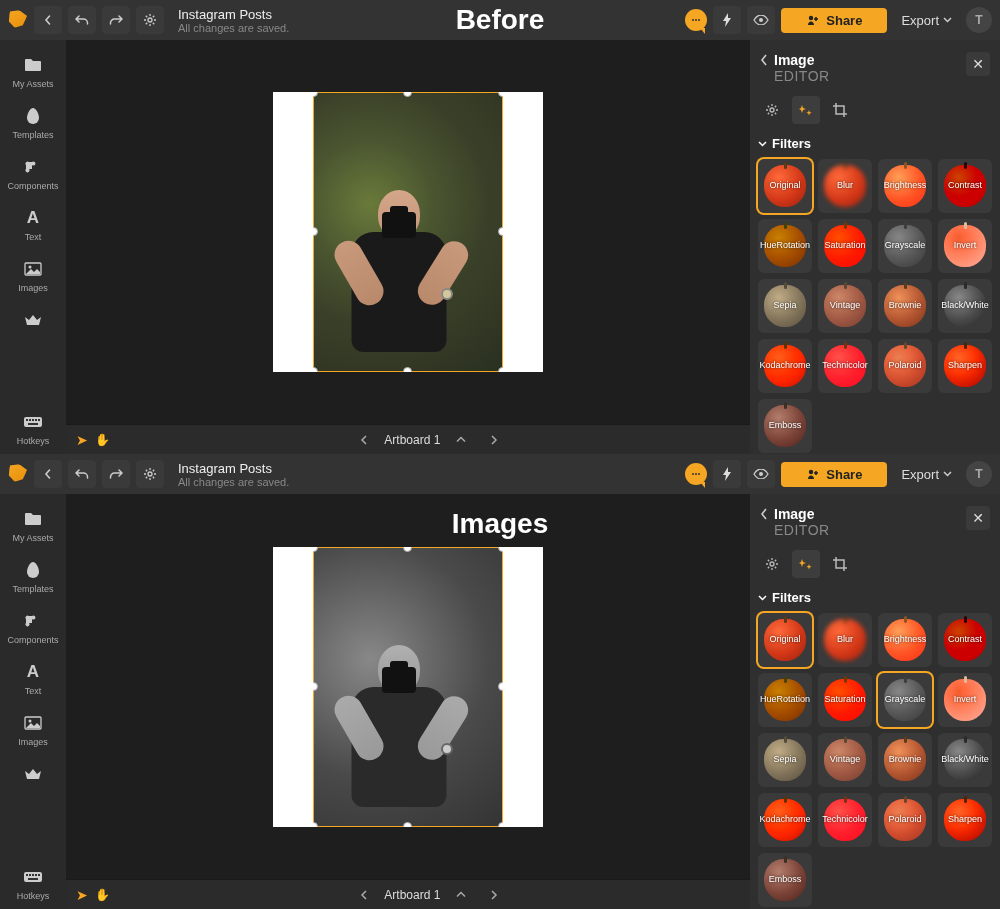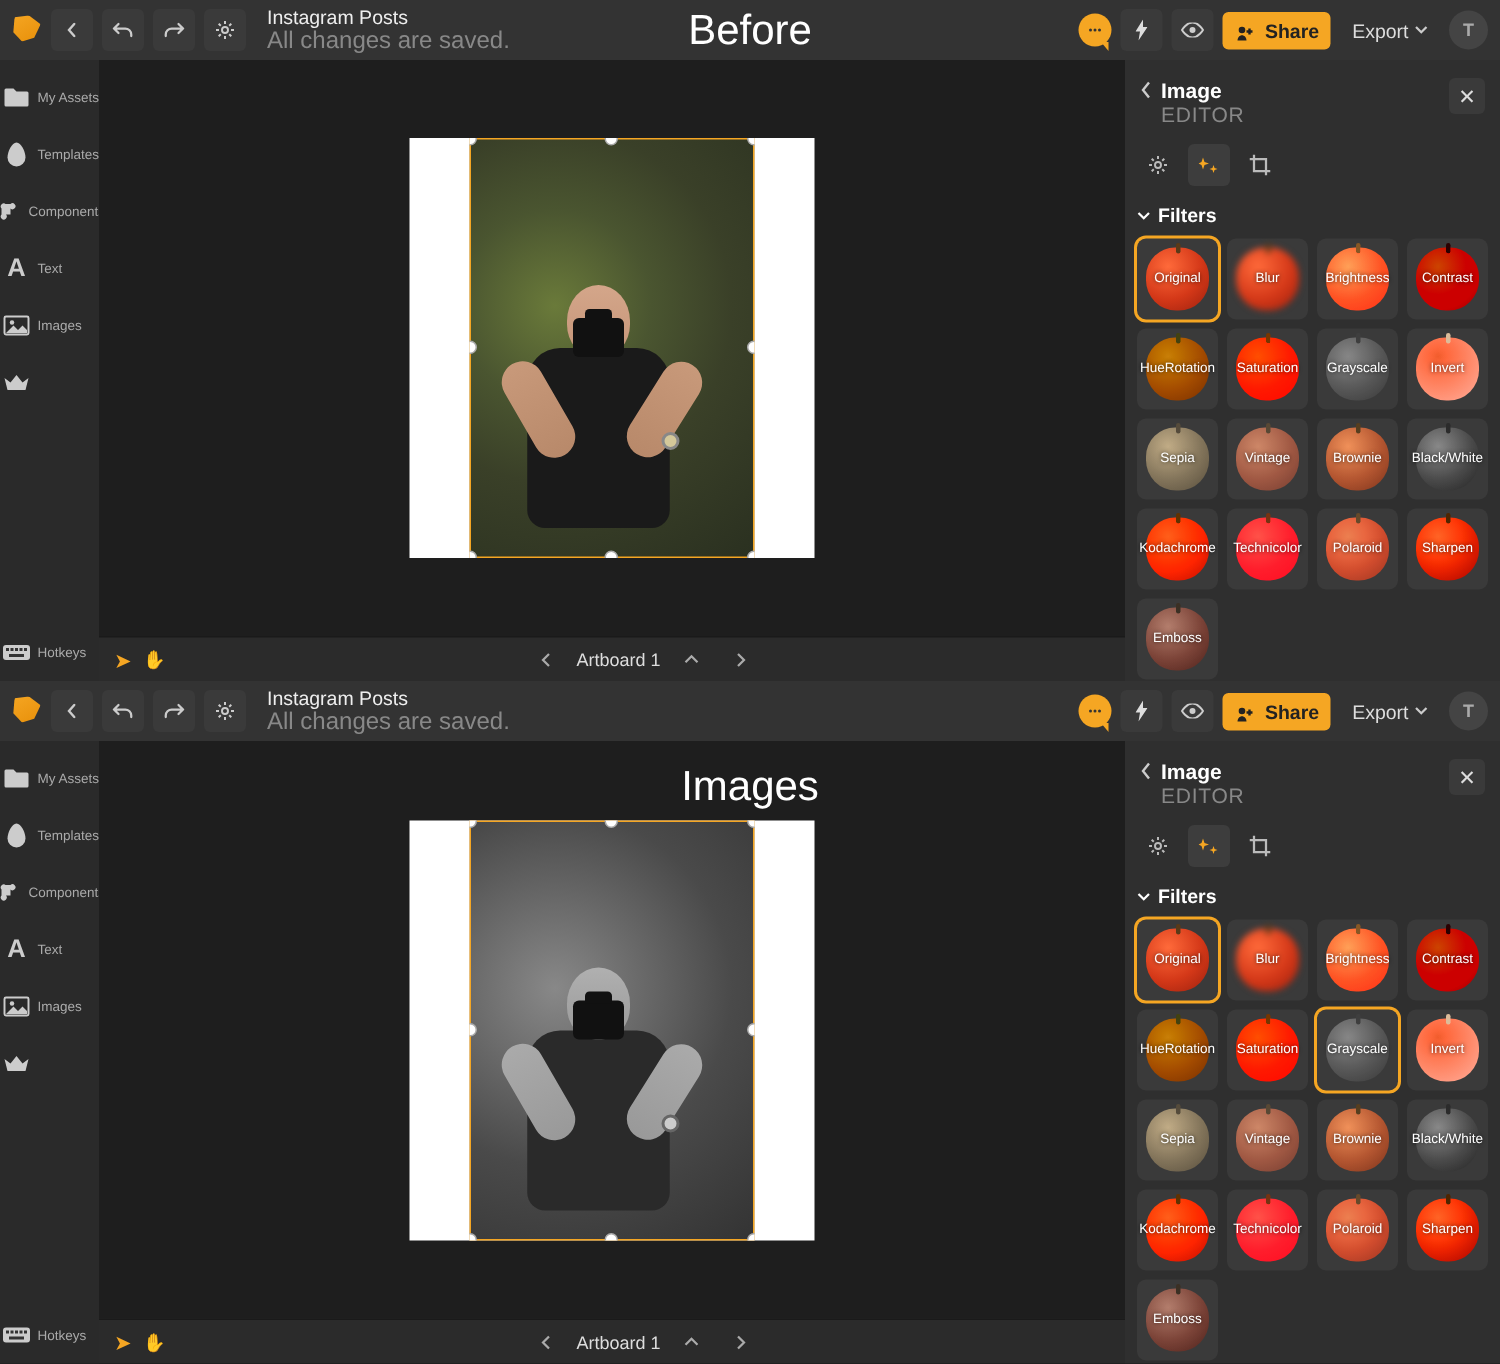--- a/index.html
+++ b/index.html
@@ -4,31 +4,31 @@
 <style>
 *{box-sizing:border-box;margin:0;padding:0;font-family:-apple-system,BlinkMacSystemFont,"Segoe UI",sans-serif}
 body{background:#1a1a1a;color:#ccc;width:1000px;height:909px;overflow:hidden}
 .app{display:flex;flex-direction:column;height:454px;background:#2b2b2b;position:relative}
 .topbar{height:40px;background:#333;display:flex;align-items:center;padding:0 8px;gap:6px}
 .logo{width:20px;height:20px;position:relative}
 .logo::before{content:"";position:absolute;width:18px;height:18px;background:linear-gradient(135deg,#f5a623,#e8900a);clip-path:polygon(50% 0%, 100% 20%, 90% 75%, 50% 100%, 10% 75%, 0% 20%);transform:rotate(15deg)}
 .icon-btn{width:28px;height:28px;background:#3a3a3a;border-radius:4px;display:flex;align-items:center;justify-content:center;cursor:pointer;color:#bbb;font-size:13px}
 .project-info{flex:0 0 auto;margin-left:8px}
 .project-title{font-size:13px;color:#eee;font-weight:500}
-.project-sub{font-size:16px;color:#888}
-.bigtitle{position:absolute;left:50%;transform:translateX(-50%);font-size:28px;font-weight:400;color:#fff;top:4px;z-index:5}
+.project-sub{font-size:11px;color:#888}
+.bigtitle{position:absolute;left:50%;transform:translateX(-50%);font-size:28px;font-weight:700;color:#fff;top:4px;z-index:5}
 .spacer{flex:1}
 .chat-icon{width:22px;height:22px;background:#f5a623;border-radius:50%;display:flex;align-items:center;justify-content:center;position:relative}
 .chat-icon::after{content:"";position:absolute;bottom:-3px;right:2px;width:0;height:0;border-left:5px solid transparent;border-top:6px solid #f5a623}
-.share-btn{background:#f5a623;color:#222;font-weight:600;padding:5px 8px;border-radius:4px;display:flex;align-items:flex-end;gap:6px;font-size:13px;cursor:pointer}
+.share-btn{background:#f5a623;color:#222;font-weight:600;padding:5px 25px;border-radius:4px;display:flex;align-items:center;gap:6px;font-size:13px;cursor:pointer}
 .export-btn{color:#ddd;font-size:13px;display:flex;align-items:center;gap:4px;padding:5px 8px;cursor:pointer}
 .avatar{width:26px;height:26px;background:#444;border-radius:50%;display:flex;align-items:center;justify-content:center;color:#aaa;font-size:12px;font-weight:600}
 .body{flex:1;display:flex;overflow:hidden}
 .sidebar{width:66px;background:#2a2a2a;display:flex;flex-direction:column;align-items:center;padding-top:6px;gap:0}
-.side-item{display:flex;align-items:center;gap:3px;padding:8px 0;width:100%;cursor:pointer}
+.side-item{display:flex;flex-direction:column;align-items:center;gap:3px;padding:8px 0;width:100%;cursor:pointer}
 .side-item .ic{width:22px;height:22px;display:flex;align-items:center;justify-content:center;font-size:15px;color:#ccc}
 .side-item .lbl{font-size:9px;color:#aaa}
 .side-spacer{flex:1}
 .canvas-wrap{flex:1;background:#1e1e1e;display:flex;flex-direction:column;position:relative}
 .canvas{flex:1;display:flex;align-items:center;justify-content:center;position:relative}
 .artboard{width:270px;height:280px;background:#fff;display:flex;align-items:center;justify-content:center;position:relative}
 .photo{width:190px;height:280px;position:relative;overflow:hidden}
 .photo-bg{position:absolute;inset:0;background:radial-gradient(circle at 30% 40%,#6a7a3a 0%,#4a5530 30%,#3a4028 55%,#2a3020 100%)}
 .photo-bg.gray{background:radial-gradient(circle at 30% 40%,#888 0%,#666 30%,#4a4a4a 55%,#333 100%)}
 .person{position:absolute;left:45%;top:35%;transform:translateX(-50%);width:120px;height:160px}

